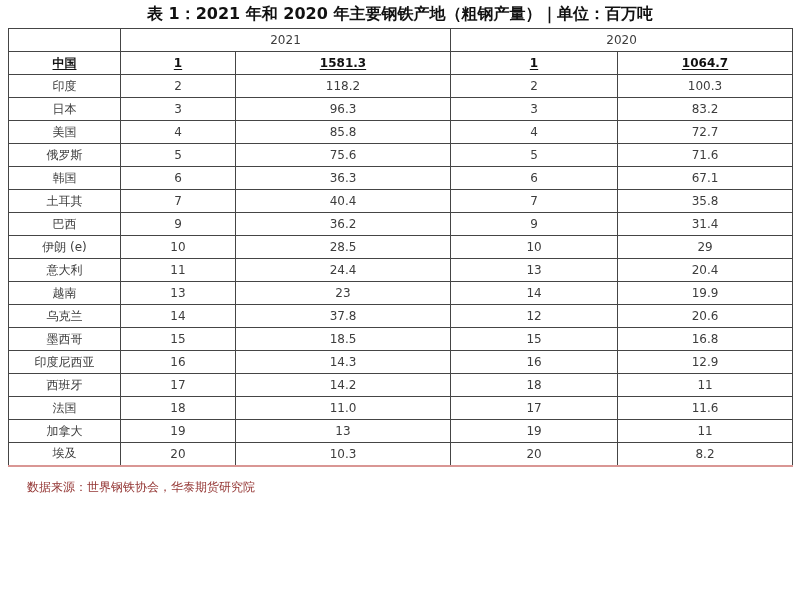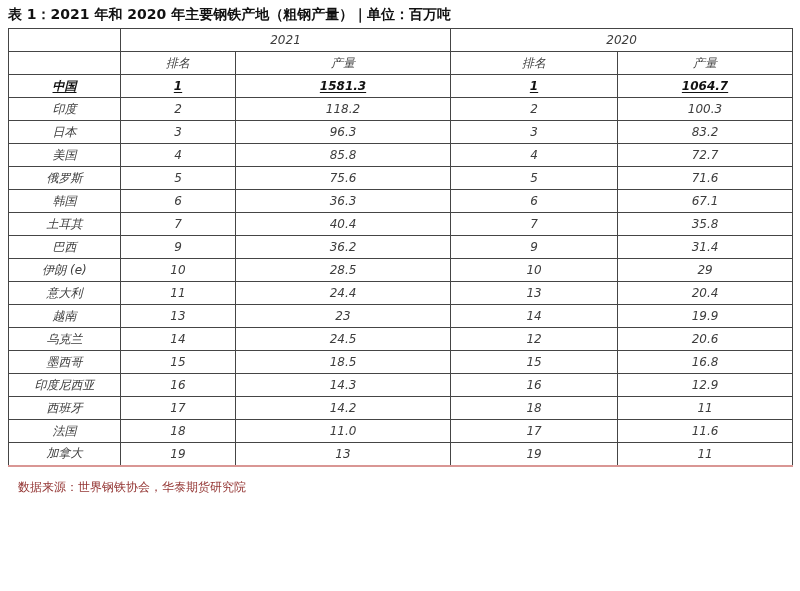--- a/index.html
+++ b/index.html
@@ -12,32 +12,32 @@
   *{ box-sizing: border-box; }
   html,body{
     margin:0; padding:0;
     width:800px; height:591px;
     background:#ffffff;
     overflow:hidden;
     font-family:"DejaVu Sans", sans-serif;
   }
   .page{ padding:4px 8px 0 8px; }
   .title{
-    font-size:14px;
+    font-size:16px;
     font-weight:bold;
     color:var(--bold-text);
     line-height:18px;
     margin:1px 0 5px 0;
     white-space:nowrap;
+    text-align:center;
   }
   table{
     border-collapse:collapse;
     table-layout:fixed;
     width:784px;
-    font-style:italic;
   }
   col.c-region{ width:112px; }
   col.c-rank21{ width:115px; }
   col.c-prod21{ width:215px; }
   col.c-rank20{ width:167px; }
   col.c-prod20{ width:175px; }
   th,td{
     border:1px solid var(--grid);
     height:23px;
     padding:0 2px;
@@ -54,21 +54,21 @@
   }
   tr.hl td{
     font-weight:bold;
     color:var(--bold-text);
   }
   tr.hl td span{
     text-decoration:underline;
     text-underline-offset:2px;
   }
   .footer{
-    margin:12px 0 0 10px;
+    margin:12px 0 0 19px;
     font-size:12px;
     color:var(--footer-red);
     white-space:nowrap;
   }
 </style>
 </head>
 <body>
 
 <div class="page">
 
@@ -81,27 +81,20 @@
       <col class="c-prod21">
       <col class="c-rank20">
       <col class="c-prod20">
     </colgroup>
     <thead>
       <tr>
         <th></th>
         <th colspan="2">2021</th>
         <th colspan="2">2020</th>
       </tr>
-      <tr>
-        <th></th>
-        <th>排名</th>
-        <th>产量</th>
-        <th>排名</th>
-        <th>产量</th>
-      </tr>
     </thead>
     <tbody>
         <tr class="hl">
           <td><span>中国</span></td>
           <td><span>1</span></td>
           <td><span>1581.3</span></td>
           <td><span>1</span></td>
           <td><span>1064.7</span></td>
         </tr>
         <tr>
@@ -170,21 +163,21 @@
         <tr>
           <td><span>越南</span></td>
           <td><span>13</span></td>
           <td><span>23</span></td>
           <td><span>14</span></td>
           <td><span>19.9</span></td>
         </tr>
         <tr>
           <td><span>乌克兰</span></td>
           <td><span>14</span></td>
-          <td><span>24.5</span></td>
+          <td><span>37.8</span></td>
           <td><span>12</span></td>
           <td><span>20.6</span></td>
         </tr>
         <tr>
           <td><span>墨西哥</span></td>
           <td><span>15</span></td>
           <td><span>18.5</span></td>
           <td><span>15</span></td>
           <td><span>16.8</span></td>
         </tr>
@@ -209,18 +202,25 @@
           <td><span>17</span></td>
           <td><span>11.6</span></td>
         </tr>
         <tr>
           <td><span>加拿大</span></td>
           <td><span>19</span></td>
           <td><span>13</span></td>
           <td><span>19</span></td>
           <td><span>11</span></td>
         </tr>
+        <tr>
+          <td><span>埃及</span></td>
+          <td><span>20</span></td>
+          <td><span>10.3</span></td>
+          <td><span>20</span></td>
+          <td><span>8.2</span></td>
+        </tr>
       </tbody>
   </table>
 
   <div class="footer">数据来源：世界钢铁协会，华泰期货研究院</div>
 
 </div>
 
 </body></html>

